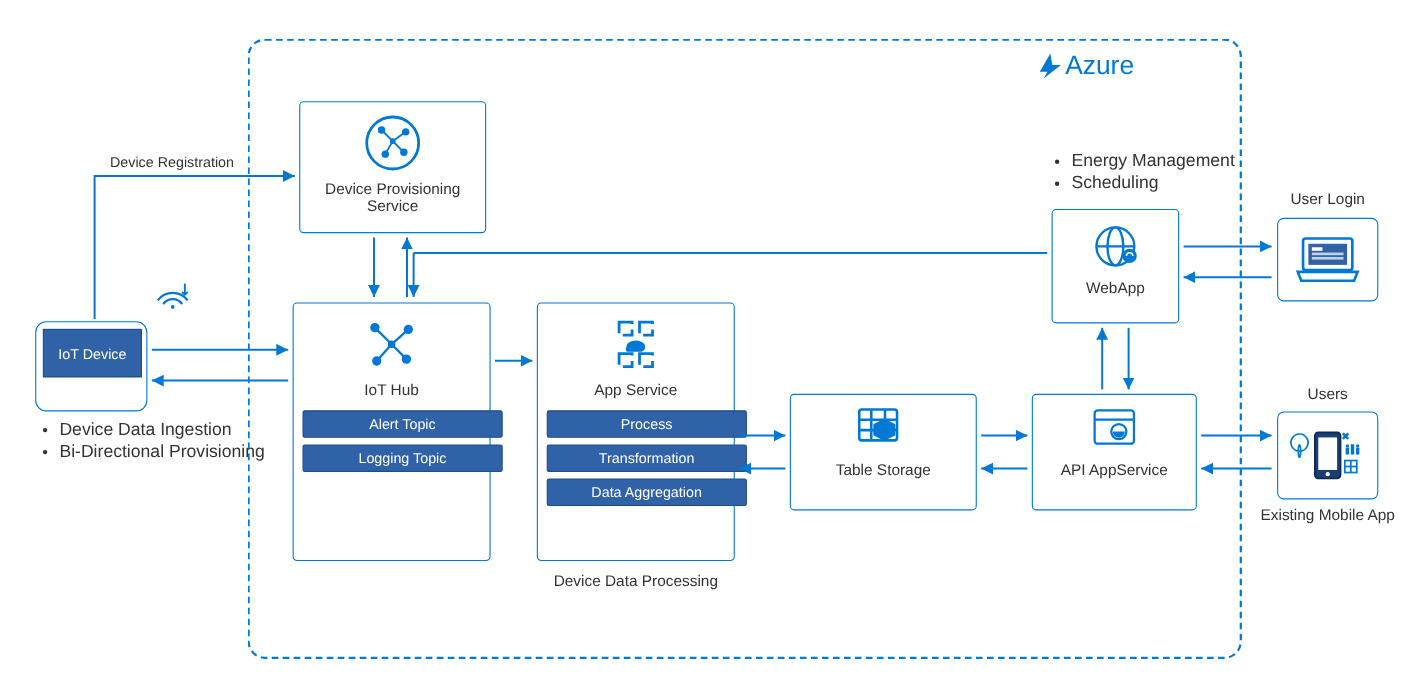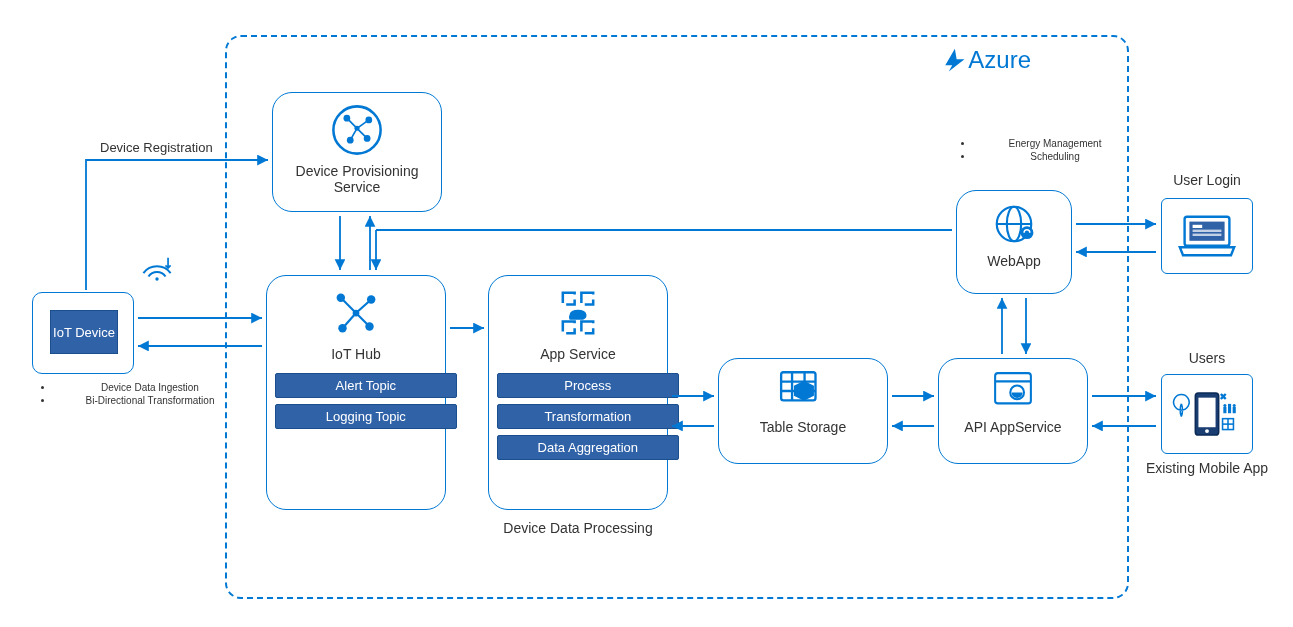--- a/index.html
+++ b/index.html
@@ -1,28 +1,28 @@
 <!DOCTYPE html>
 <html><head>
 <meta charset="utf-8">
 <style>
   html,body{margin:0;padding:0;font-family:"Segoe UI",Arial,sans-serif;font-size:14px;color:#333;background:#fff}
   .canvas{position:relative;width:1293px;height:627px}
   .azure-box{position:absolute;left:225px;top:35px;width:900px;height:560px;border:2px dashed #0078D4;border-radius:16px}
-  .node{position:absolute;border:1.5px solid #0078D4;border-radius:20px;background:#fff;text-align:center;color:#0078D4;box-sizing:border-box}
+  .node{position:absolute;border:1.5px solid #0078D4;border-radius:4px;background:#fff;text-align:center;color:#0078D4;box-sizing:border-box}
   .node .title{font-size:14px;color:#333;}
   .node-inner{display:flex;flex-direction:column;align-items:center;justify-content:flex-start;padding:10px 8px}
   .tag{background:#3062A8;color:#fff;font-size:13px;padding:4px 21px;margin:3px auto;width:85%;border-radius:2px;border:1px solid #1a4e8c}
-  .bullets{position:absolute;font-size:10px;color:#333;text-align:center}
+  .bullets{position:absolute;font-size:16px;color:#333;text-align:left}
   .bullets li{margin:0 0 2px 0}
   .bullets ul{margin:0;padding-left:18px}
   .label{position:absolute;font-size:13px;color:#333}
   .azure-logo{position:absolute;right:262px;top:46px;display:flex;align-items:center;color:#0078D4;font-size:24px}
   svg.icon{display:block;margin:0 auto 6px auto}
-  .device{position:absolute;left:32px;top:292px;width:102px;height:82px;border:1.5px solid #0078D4;border-radius:10px;padding:17px;box-sizing:border-box}
+  .device{position:absolute;left:32px;top:292px;width:102px;height:82px;border:1.5px solid #0078D4;border-radius:10px;padding:6px;box-sizing:border-box}
   .device .screen{width:100%;height:42px;background:#3062A8;border:1px solid #1a4e8c;;color:#fff;font-size:13px;display:flex;align-items:center;justify-content:center;margin-bottom:4px}
   .laptop{position:absolute;right:40px;top:198px;width:90px;height:74px;border:1.5px solid #0078D4;border-radius:6px;display:flex;align-items:center;justify-content:center}
   .mobile-box{position:absolute;right:40px;top:374px;width:90px;height:78px;border:1.5px solid #0078D4;border-radius:6px;display:flex;align-items:center;justify-content:center}
   .wifi{position:absolute;left:140px;top:254px;color:#0078D4}
   .caption{position:absolute;font-size:14px;color:#333;width:160px;text-align:center}
 </style>
 </head>
 <body>
 
 <div class="canvas">
@@ -45,21 +45,21 @@
           <path d="M4 22 A20 20 0 0 1 36 22"></path>
           <path d="M10 26 A12 12 0 0 1 30 26"></path>
           <circle cx="20" cy="29" r="2" fill="#0078D4" stroke="none"></circle>
         </g>
         <path d="M33 4 L33 16 M30 13 L33 16 L36 13" stroke="#0078D4" stroke-width="2" fill="none"></path>
       </svg>
   </div>
   <div class="bullets" style="left:36px;top:382px;width:210px">
     <ul>
       <li>Device Data Ingestion</li>
-      <li>Bi-Directional Transformation</li>
+      <li>Bi-Directional Provisioning</li>
     </ul>
   </div>
 
   <div class="node" style="left:272px;top:92px;width:170px;height:120px">
     <div class="node-inner">
       <svg class="icon" width="54" height="54" viewBox="0 0 64 64">
           <circle cx="32" cy="32" r="28" fill="none" stroke="#0078D4" stroke-width="3"></circle>
           <g fill="#0078D4">
             <circle cx="20" cy="18" r="4"></circle>
             <circle cx="46" cy="20" r="4"></circle>

